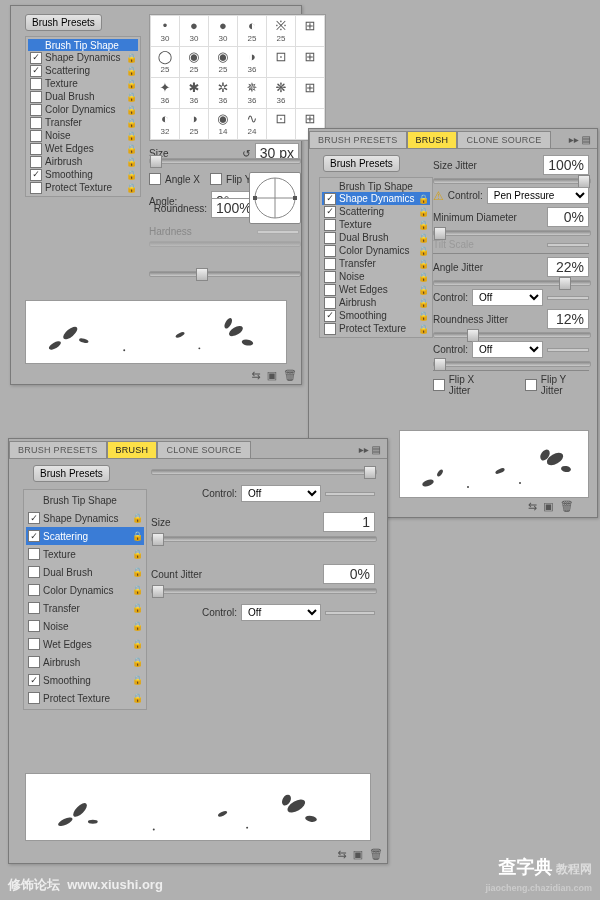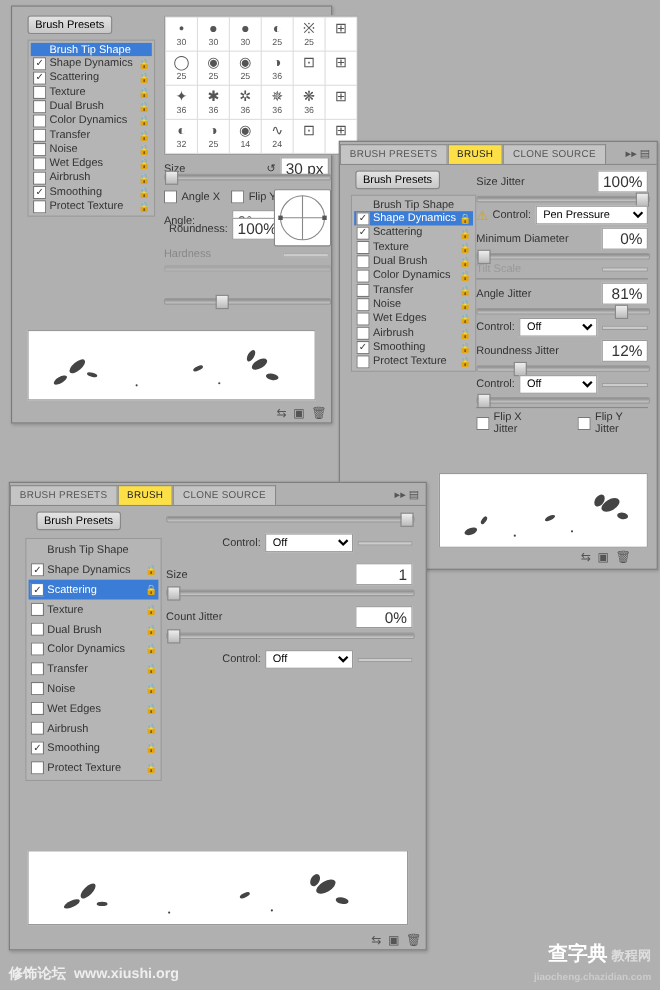--- a/index.html
+++ b/index.html
@@ -353,21 +353,21 @@
     <div class="slider" style="margin:3px 0;width:100%">
         <div class="slider-thumb" style="left:0"></div>
       </div>
     <div class="row" style="position:relative;width:100%;color:#999">
         <span>Tilt Scale</span>
         <span class="field" style="margin-left:auto;background:#ccc"></span>
       </div>
     <div class="sep-line"></div>
     <div class="row" style="position:relative;width:100%">
         <span>Angle Jitter</span>
-        <span class="field" style="margin-left:auto">81%</span>
+        <span class="field" style="margin-left:auto">22%</span>
       </div>
     <div class="slider" style="margin:3px 0;width:100%">
         <div class="slider-thumb" style="left:80%"></div>
       </div>
     <div class="row" style="position:relative;width:100%;justify-content:flex-end">
         <span>Control:</span>
         <select class="select" style="width:80px"><option>Off</option></select>
         <span class="field" style="background:#ccc;width:28px"></span>
       </div>
     <div class="row" style="position:relative;width:100%;margin-top:3px">
@@ -494,21 +494,21 @@
         <select class="select" style="width:80px"><option>Off</option></select>
         <span class="field" style="background:#ccc;width:40px"></span>
       </div>
     <div class="row" style="position:relative;width:100%;margin-top:10px">
         <span>Size</span>
         <span class="field" style="margin-left:auto;width:42px">1</span>
       </div>
     <div class="slider" style="margin:4px 0;width:100%">
         <div class="slider-thumb" style="left:0"></div>
       </div>
-    <div class="row" style="position:relative;width:100%;margin-top:9px">
+    <div class="row" style="position:relative;width:100%;margin-top:22px">
         <span>Count Jitter</span>
         <span class="field" style="margin-left:auto;width:42px">0%</span>
       </div>
     <div class="slider" style="margin:4px 0;width:100%">
         <div class="slider-thumb" style="left:0"></div>
       </div>
     <div class="row" style="position:relative;width:100%;justify-content:flex-end;margin-top:10px">
         <span>Control:</span>
         <select class="select" style="width:80px"><option>Off</option></select>
         <span class="field" style="background:#ccc;width:40px"></span>

